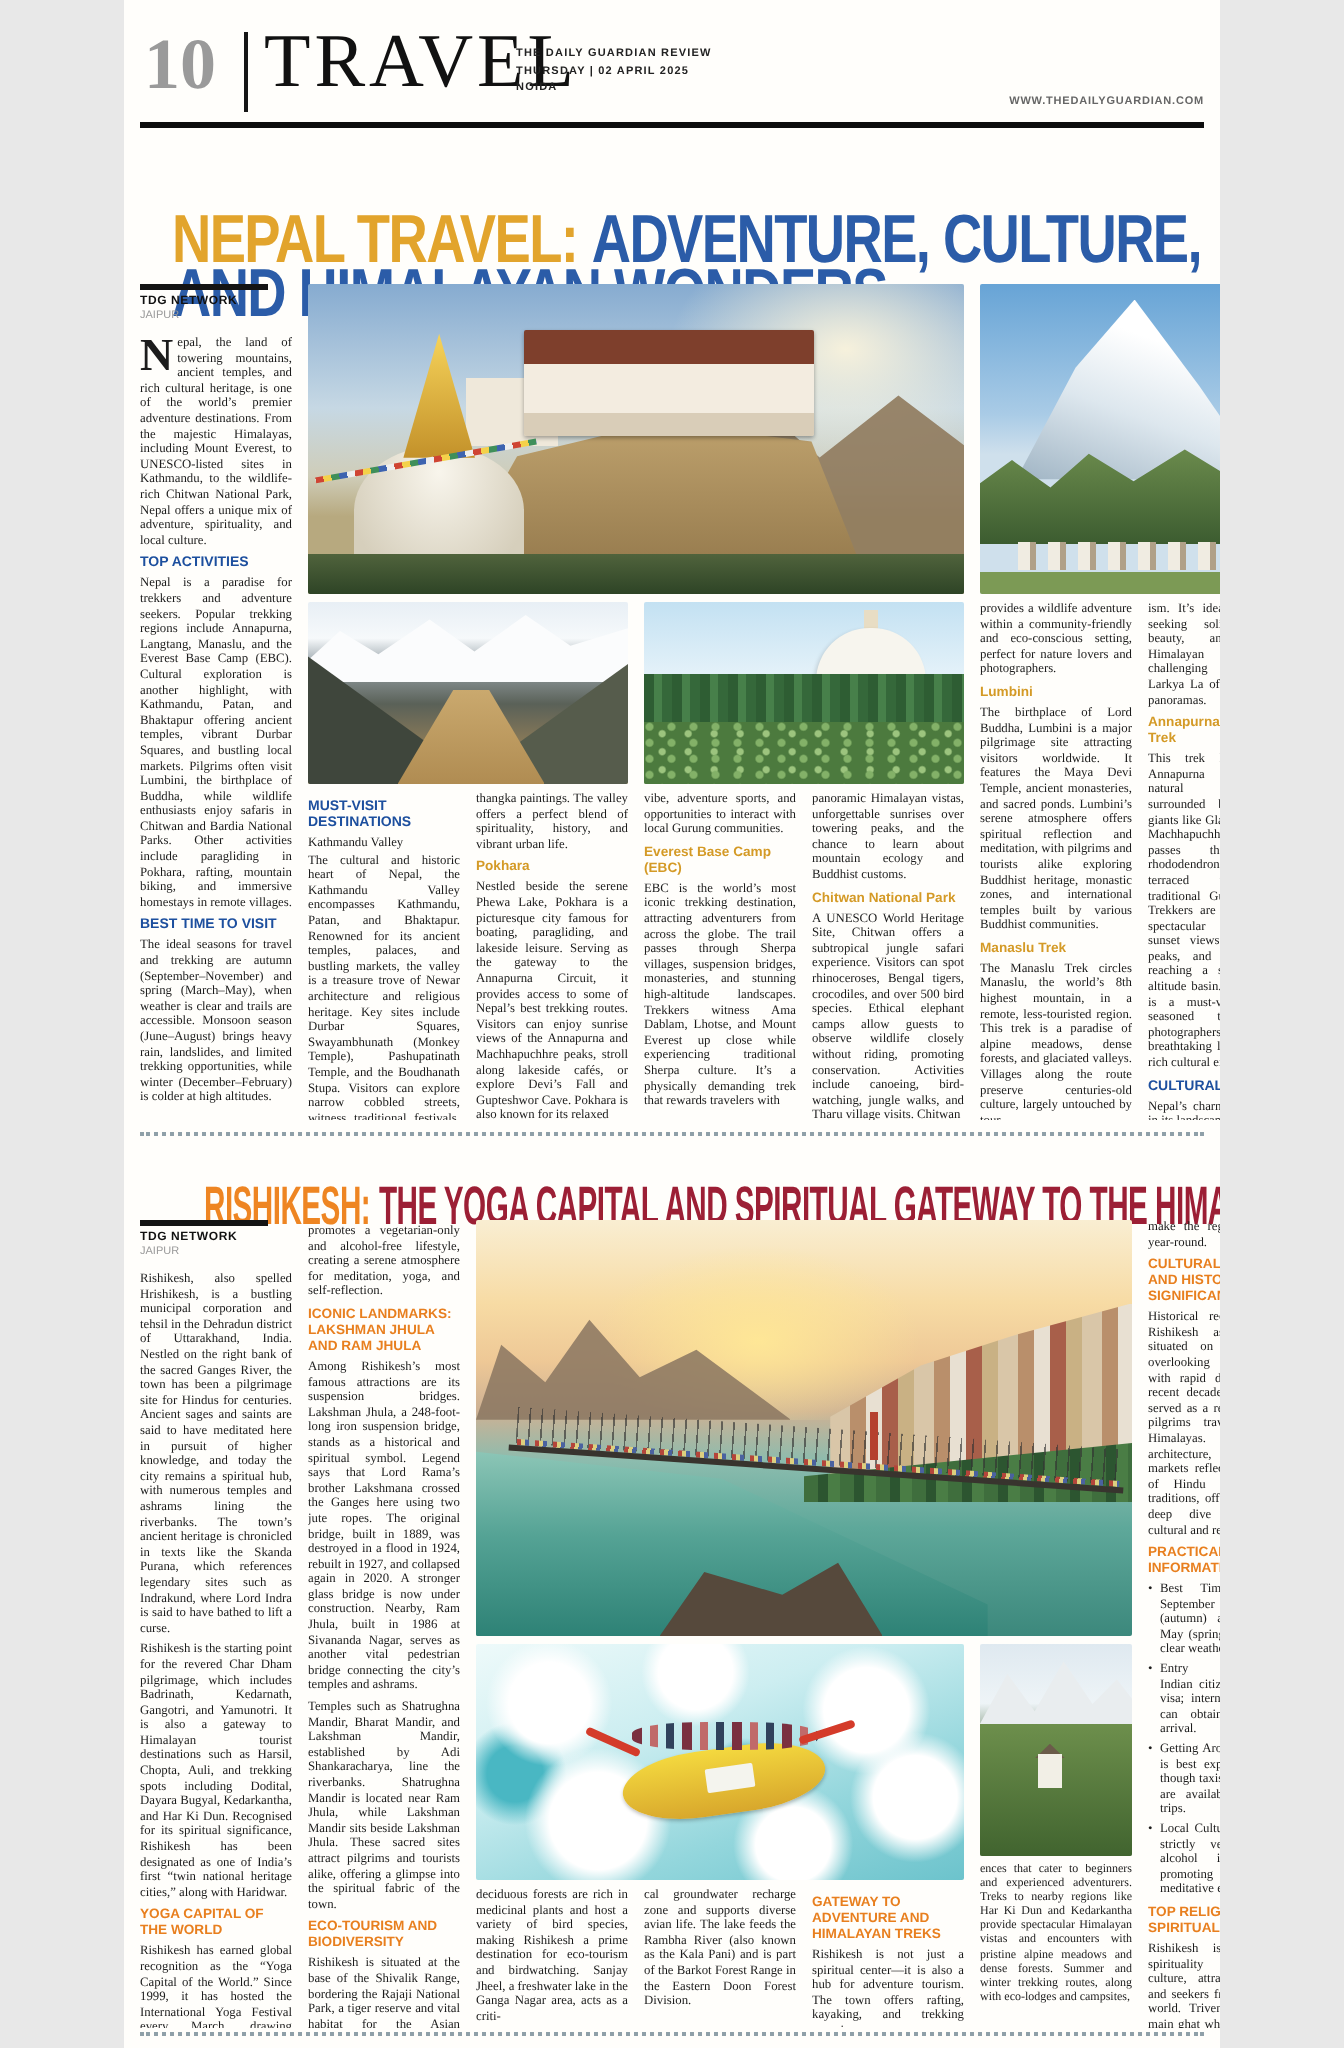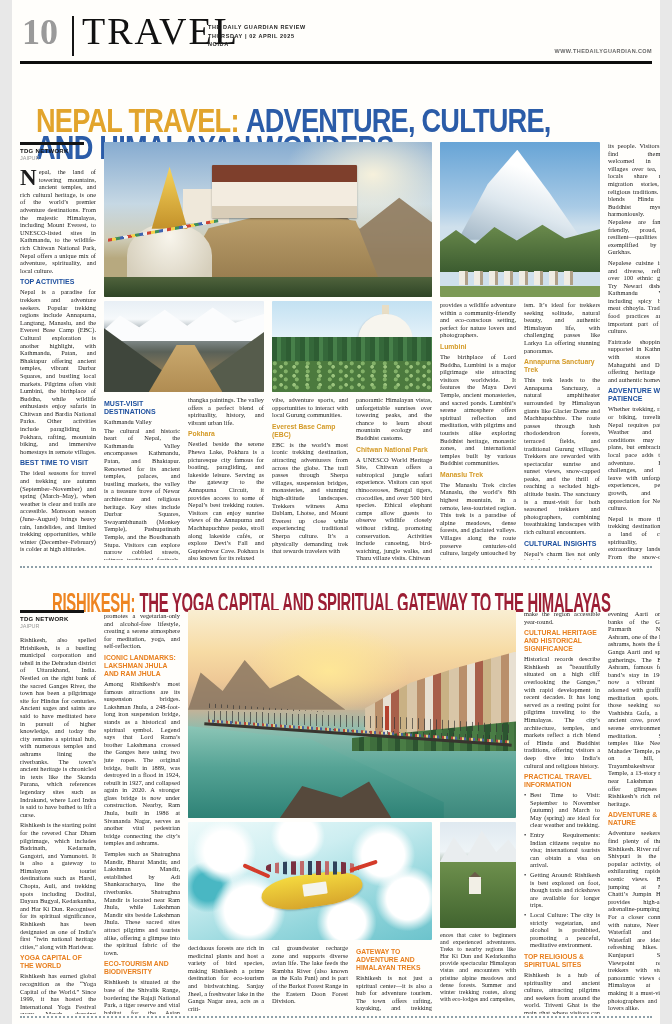--- a/index.html
+++ b/index.html
@@ -1,16 +1,16 @@
 <!DOCTYPE html>
 <html><head>
 <meta charset="utf-8">
 <style>
   html,body{margin:0;padding:0;background:#e8e8e8;}
-  #page{position:relative;width:648px;height:1024px;background:#fffefb;margin:0 auto;overflow:hidden;
+  #page{position:relative;width:548px;height:1024px;background:#fffefb;margin:0 auto;overflow:hidden;
         font-family:"Liberation Serif",serif;color:#1c1c1c;}
   
   #masthead{position:absolute;left:8px;top:10px;right:8px;height:48px;}
   #pagenum{position:absolute;left:2px;top:4px;font:bold 36px/1 "Liberation Serif",serif;color:#9a9a9a;}
   #mast-divider{position:absolute;left:52px;top:6px;width:2px;height:40px;background:#151515;}
   #mast-section{position:absolute;left:62px;top:2px;font:38px/1 "Liberation Serif",serif;letter-spacing:2px;color:#111;}
   #mast-info{position:absolute;left:188px;top:13px;font:bold 5.5px/1.55 "Liberation Sans",sans-serif;letter-spacing:.6px;color:#222;}
   #mast-site{position:absolute;right:0;bottom:4px;font:bold 5.5px/1 "Liberation Sans",sans-serif;letter-spacing:.4px;color:#666;}
   #mast-rule{position:absolute;left:8px;right:8px;top:61px;height:3px;background:#0d0d0d;}
   

